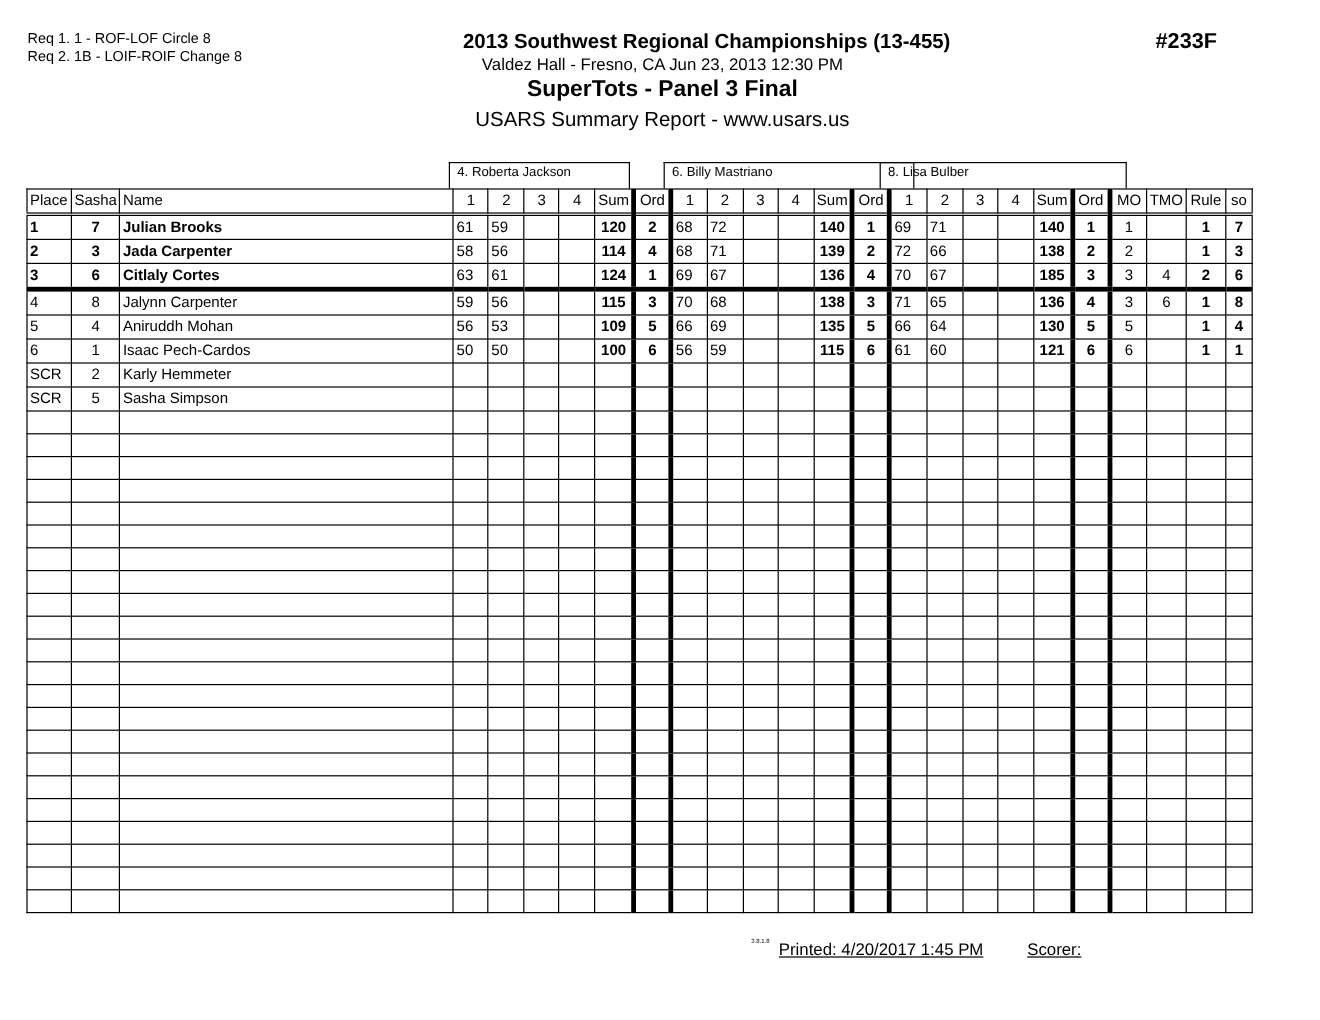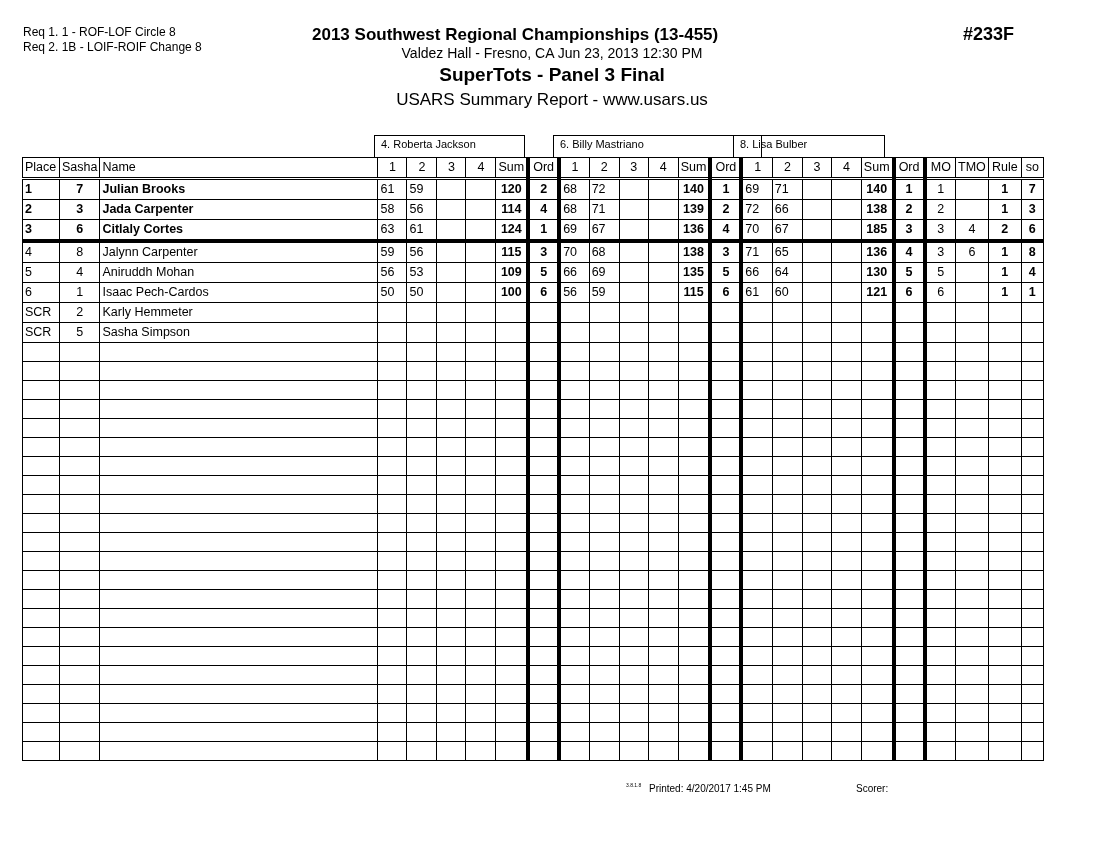--- a/index.html
+++ b/index.html
@@ -1,49 +1,49 @@
 <!DOCTYPE html>
 <html><head>
 <meta charset="utf-8">
 <style>
   html, body { margin:0; padding:0; background:#fff; }
   body { width:1100px; height:850px; position:relative; font-family:"Liberation Sans", sans-serif; color:#000; overflow:hidden; }
   .abs { position:absolute; }
   .req { left:23px; font-size:12px; line-height:15px; }
-  .title { font-weight:bold; font-size:17px; text-align:left; white-space:nowrap; }
+  .title { font-weight:bold; font-size:17px; text-align:right; white-space:nowrap; }
   .center { text-align:center; white-space:nowrap; }
   .judge-head { position:absolute; top:135px; height:22px; border:1px solid #000; border-bottom:none; font-size:11px; box-sizing:border-box; padding:2px 0 0 6px; }
   table.grid { position:absolute; left:22px; top:157px; border-collapse:collapse; table-layout:fixed; font-size:12.5px; }
   table.grid td { border:1px solid #000; height:19px; padding:0 2px; box-sizing:border-box; white-space:nowrap; overflow:hidden; line-height:19px; }
   table.grid tr.hdr td { height:20px; }
   table.grid tr.hdr td.c { text-align:center; }
   table.grid tr.hdr { border-bottom:3px double #000; }
   .tl { border-left:4px solid #000 !important; }
   .b { font-weight:bold; }
   .r { text-align:center;font-weight:bold; }
   .c { text-align:center; }
   tr.cut td { border-bottom:4px solid #000; }
-  .footer { top:783px; font-size:10px; }
+  .footer { top:783px; font-size:14px;text-decoration:underline; }
   .ver { font-size:5px; top:782px; left:626px; }
 </style>
 </head>
 <body>
 
 <div class="abs req" style="top:25px;">Req  1.  1 - ROF-LOF Circle 8</div>
 <div class="abs req" style="top:40px;">Req  2.  1B - LOIF-ROIF Change 8</div>
 
 <div class="abs title" style="left:312px; width:480px; top:25px; font-size:17px;">2013 Southwest Regional Championships (13-455)</div>
 <div class="abs center" style="left:312px; width:480px; top:45px; font-size:14px;">Valdez Hall - Fresno, CA  Jun 23, 2013  12:30 PM</div>
 <div class="abs center" style="left:312px; width:480px; top:64px; font-size:19px; font-weight:bold;">SuperTots - Panel 3 Final</div>
 <div class="abs center" style="left:312px; width:480px; top:90px; font-size:17px;">USARS Summary Report - www.usars.us</div>
 <div class="abs" style="left:963px; top:24px; font-size:18px; font-weight:bold;">#233F</div>
 
 <div class="judge-head" style="left:374px; width:151px;">4.  Roberta Jackson</div>
 <div class="judge-head" style="left:553px; width:209px;">6.  Billy Mastriano</div>
-<div class="judge-head" style="left:733px; width:152px;">8.  Lisa Bulber</div>
+<div class="judge-head" style="left:733px; width:206px;">8.  Lisa Bulber</div>
 
 <table class="grid">
   <colgroup>
     <col style="width:37px">
       <col style="width:37px">
       <col style="width:278px">
     <col style="width:29px">
       <col style="width:30px">
       <col style="width:29px">
       <col style="width:30px">

